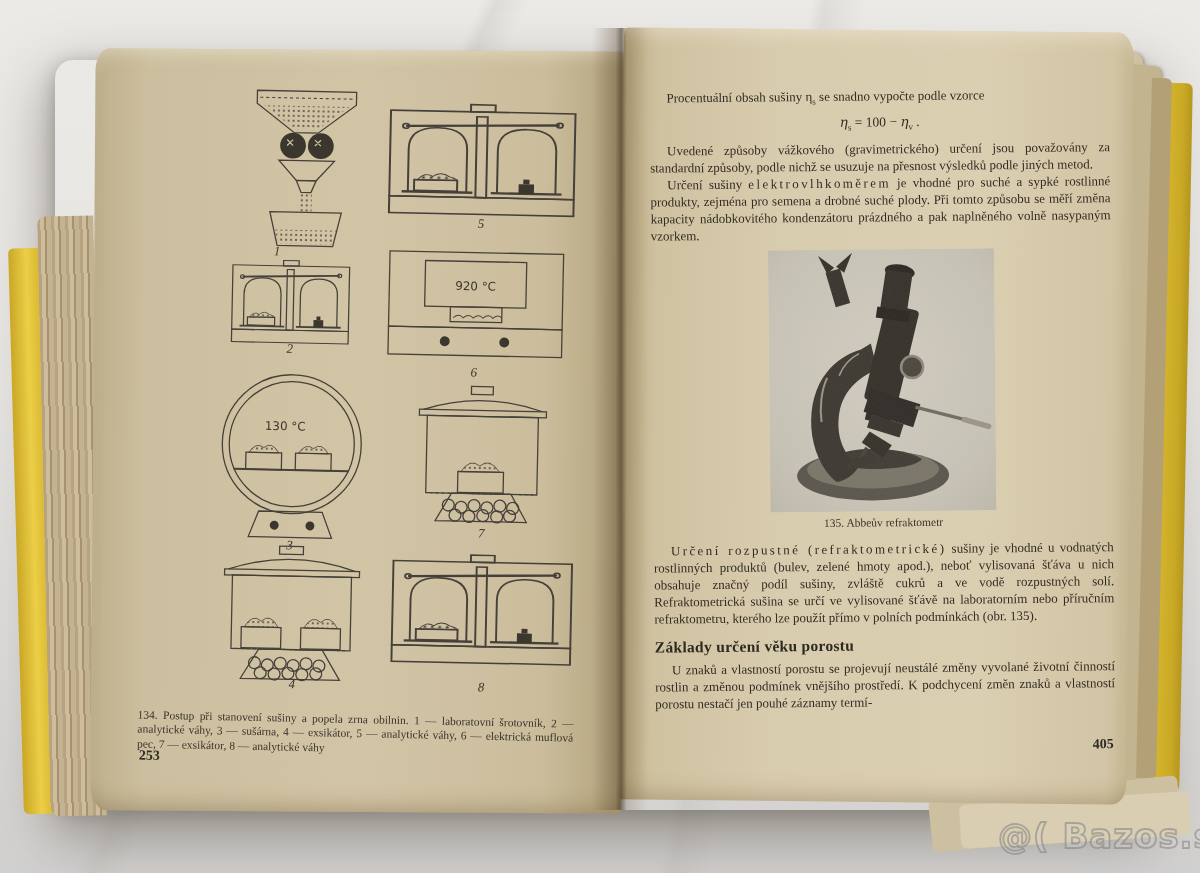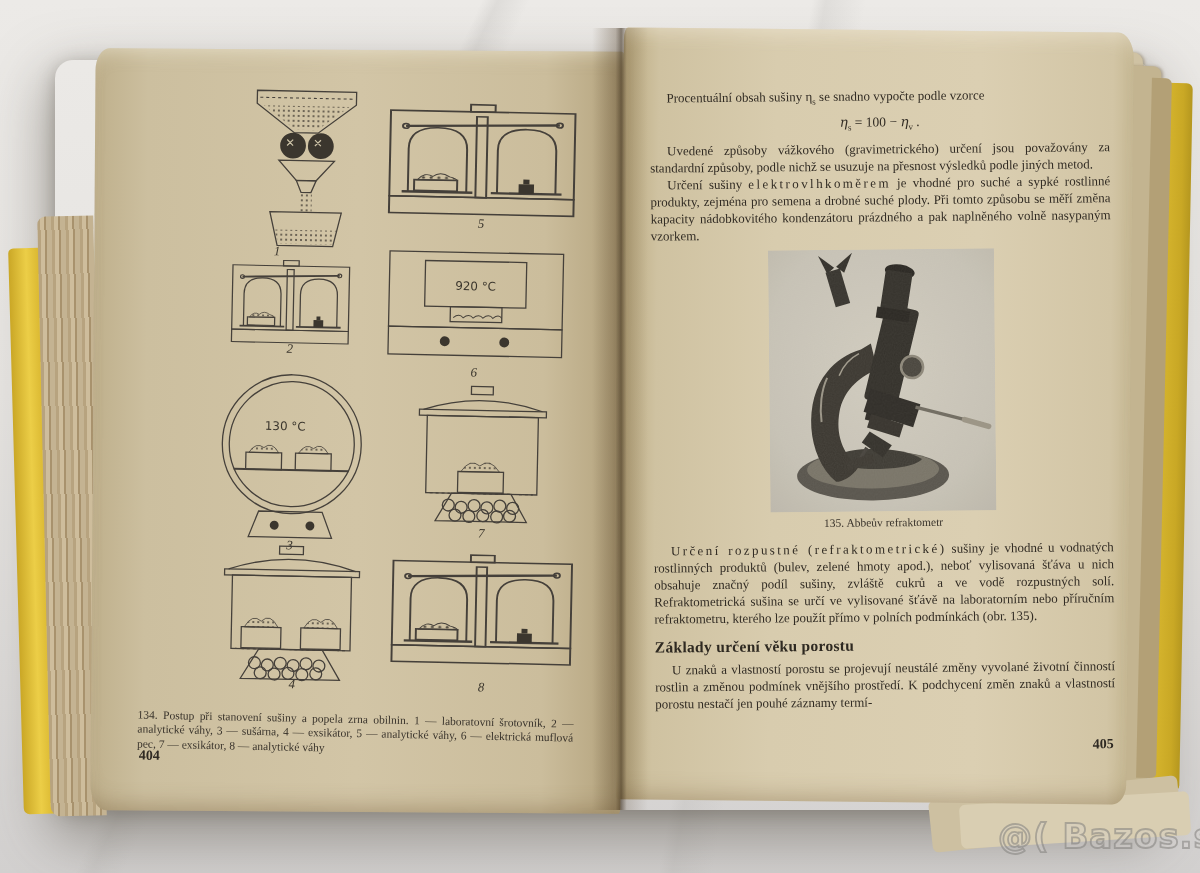--- a/index.html
+++ b/index.html
@@ -233,21 +233,21 @@
           <path fill="url(#grainDots)" stroke="#45403a" stroke-width="0.8" d="M18,64 Q23,57 28,61 Q33,56 39,61 Q43,62 44,64 Z"></path>
           <path class="fig-line" d="M70,74 L70,38 Q70,20 89,20 Q108,20 108,38 L108,74"></path>
           <path class="fig-thick" d="M66,74 L112,74"></path>
           <rect class="fig-fill" x="84" y="66" width="10" height="8"></rect>
             <rect class="fig-fill" x="87" y="62" width="4" height="4"></rect>
         </g>
         <text class="fig-label" x="273" y="607">8</text>
       </svg>
 
       <p class="lp-caption">134. Postup při stanovení sušiny a popela zrna obilnin. 1 — laboratovní šrotovník, 2 — analytické váhy, 3 — sušárna, 4 — exsikátor, 5 — analytické váhy, 6 — elektrická muflová pec, 7 — exsikátor, 8 — analytické váhy</p>
-      <div class="lp-pagenum">404</div>
+      <div class="lp-pagenum">253</div>
     </div>
   </div>
 
   <div class="page page-right">
     <div class="rp-content">
       <p><span>Procentuální obsah sušiny η</span><sub>s</sub><span> se snadno vypočte podle vzorce</span></p>
 
       <div class="formula"><i>η</i><sub>s</sub><span> = 100 − </span><i>η</i><sub>v</sub><span> .</span></div>
 
       <p>Uvedené způsoby vážkového (gravimetrického) určení jsou považovány za standardní způsoby, podle nichž se usuzuje na přesnost výsledků podle jiných metod.</p>

